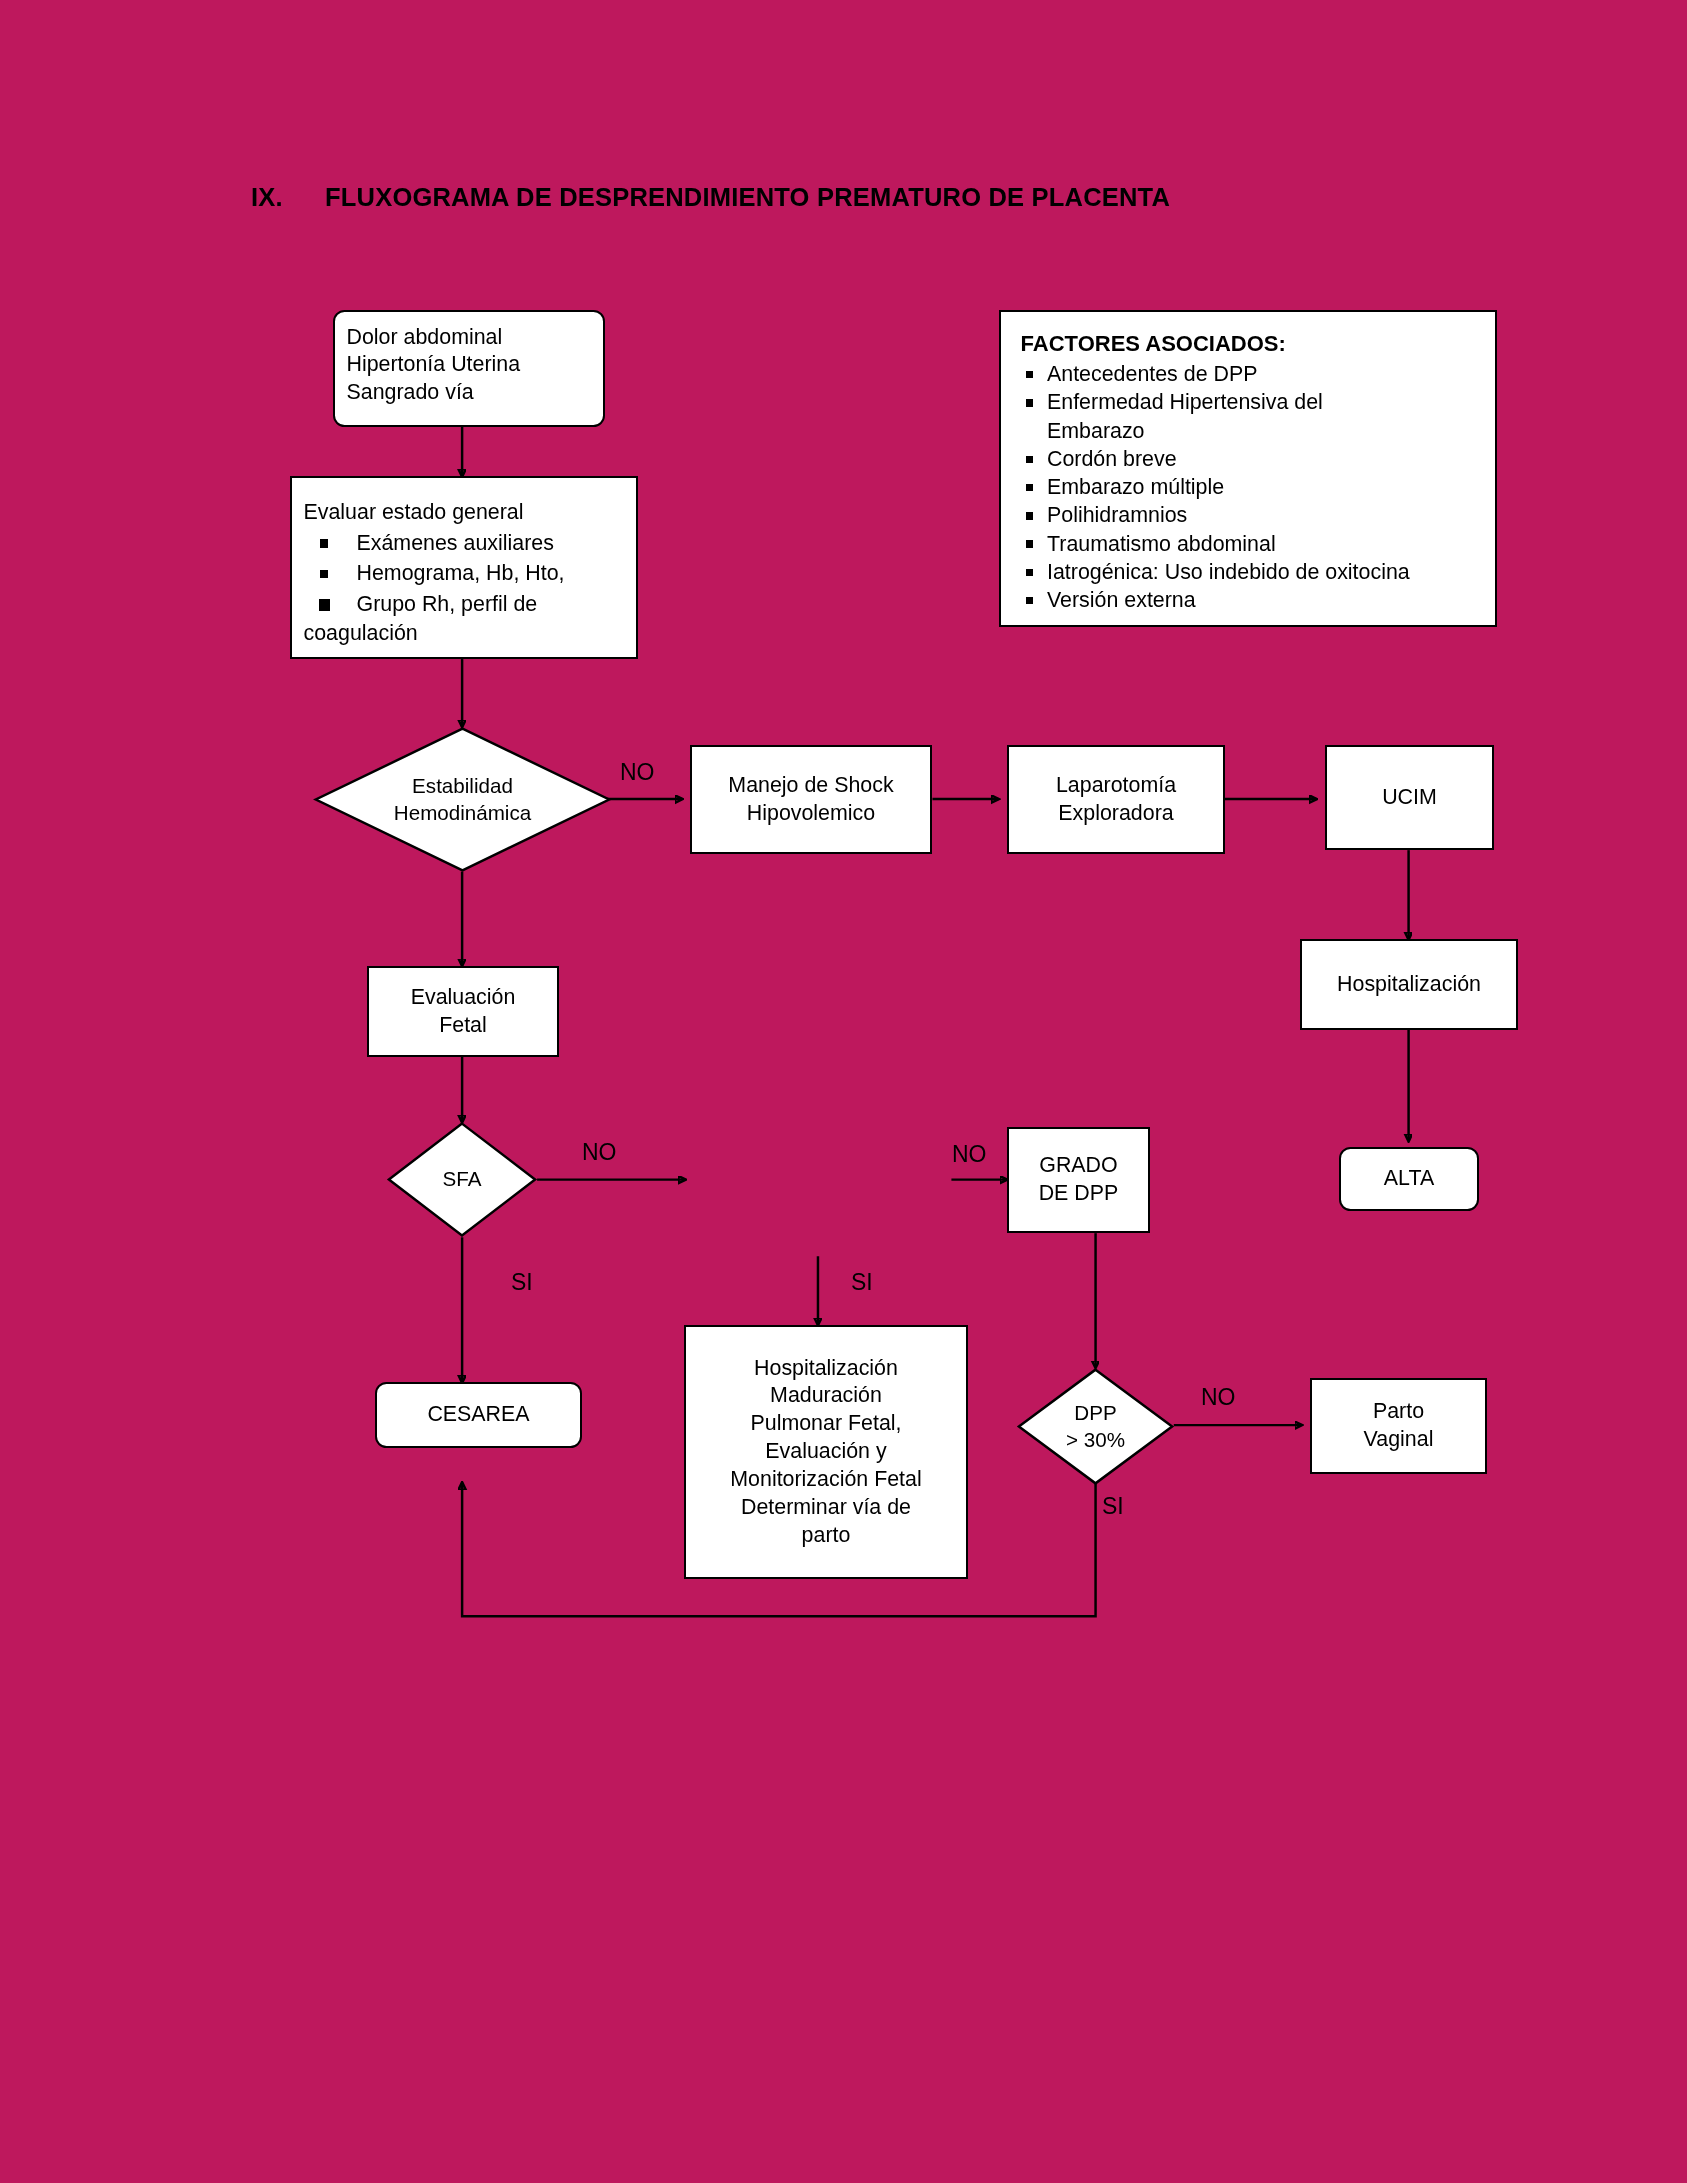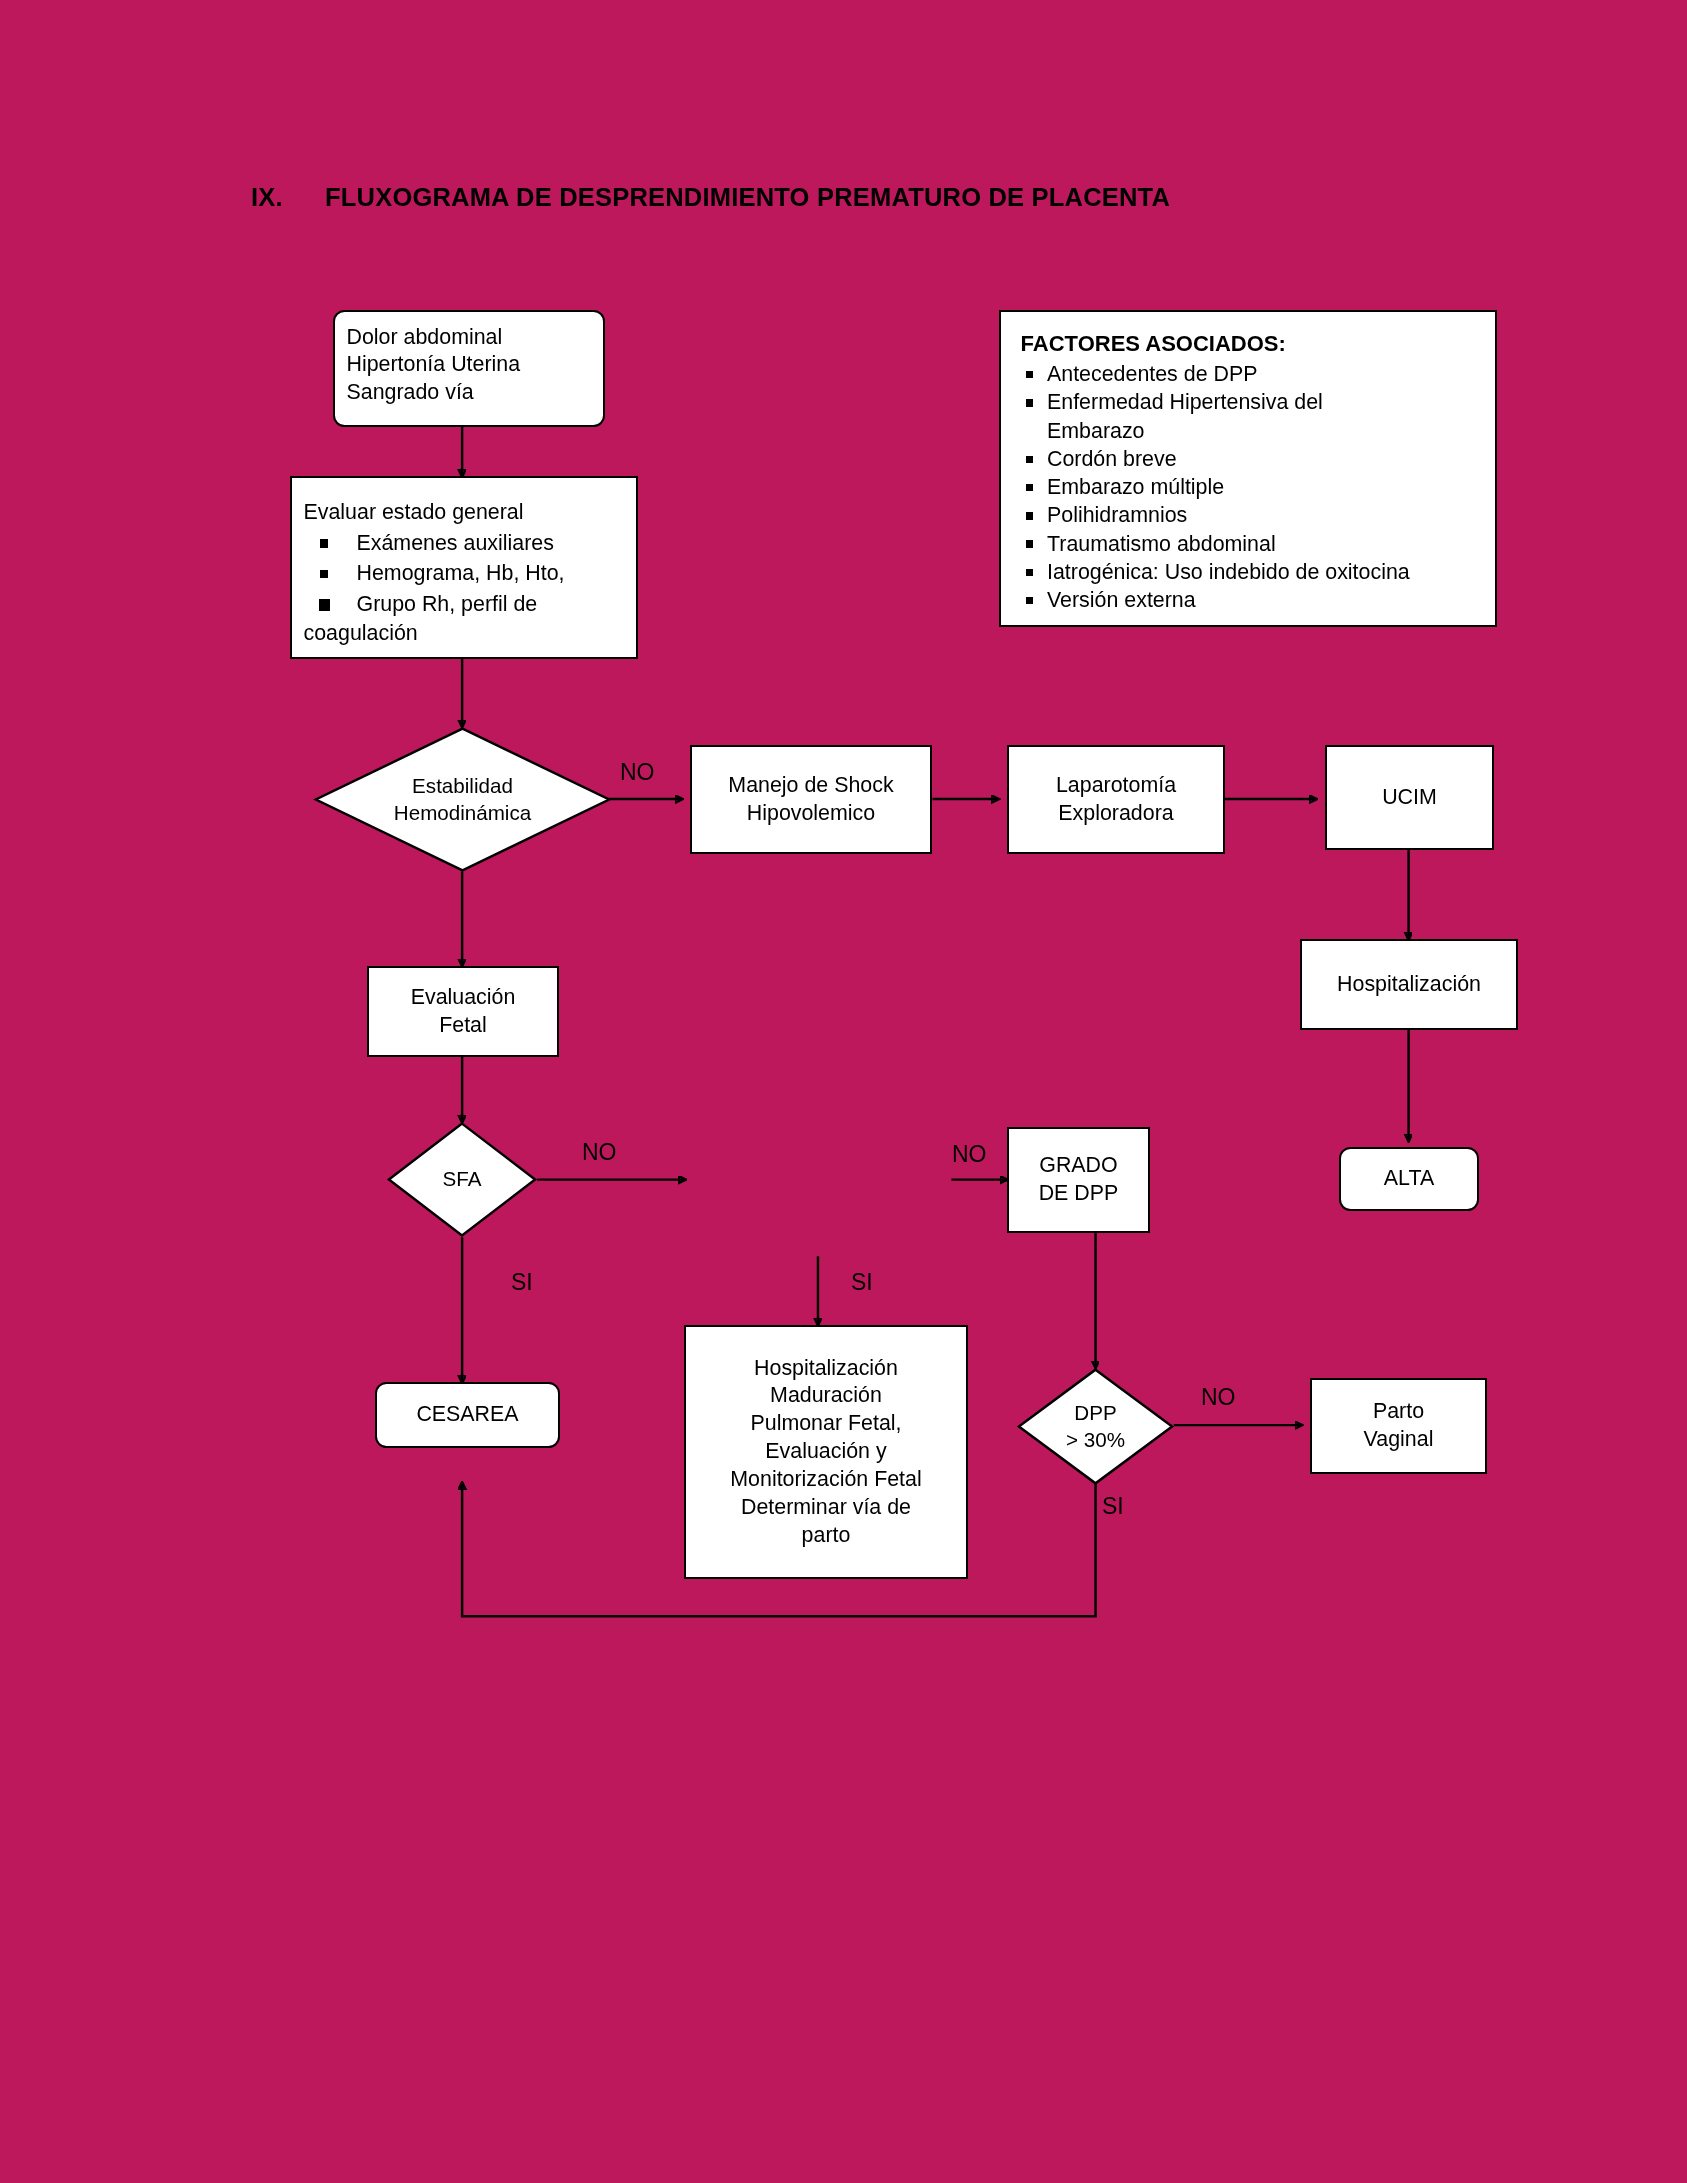--- a/index.html
+++ b/index.html
@@ -289,21 +289,21 @@
     </svg>
     <div class="dlabel">SFA</div>
   </div>
 
 
   <div class="node center" style="left:1007px; top:1127px; width:143px; height:106px;">
     <span class="txt">GRADO
 DE DPP</span>
   </div>
 
-  <div class="node rounded center" style="left:375px; top:1382px; width:185px; height:66px;">
+  <div class="node rounded center" style="left:375px; top:1382px; width:207px; height:66px;">
     <span class="txt">CESAREA</span>
   </div>
 
   <div class="node center" style="left:684px; top:1325px; width:284px; height:254px;">
     <span class="txt">Hospitalización
 Maduración
 Pulmonar Fetal,
 Evaluación y
 Monitorización Fetal
 Determinar vía de

